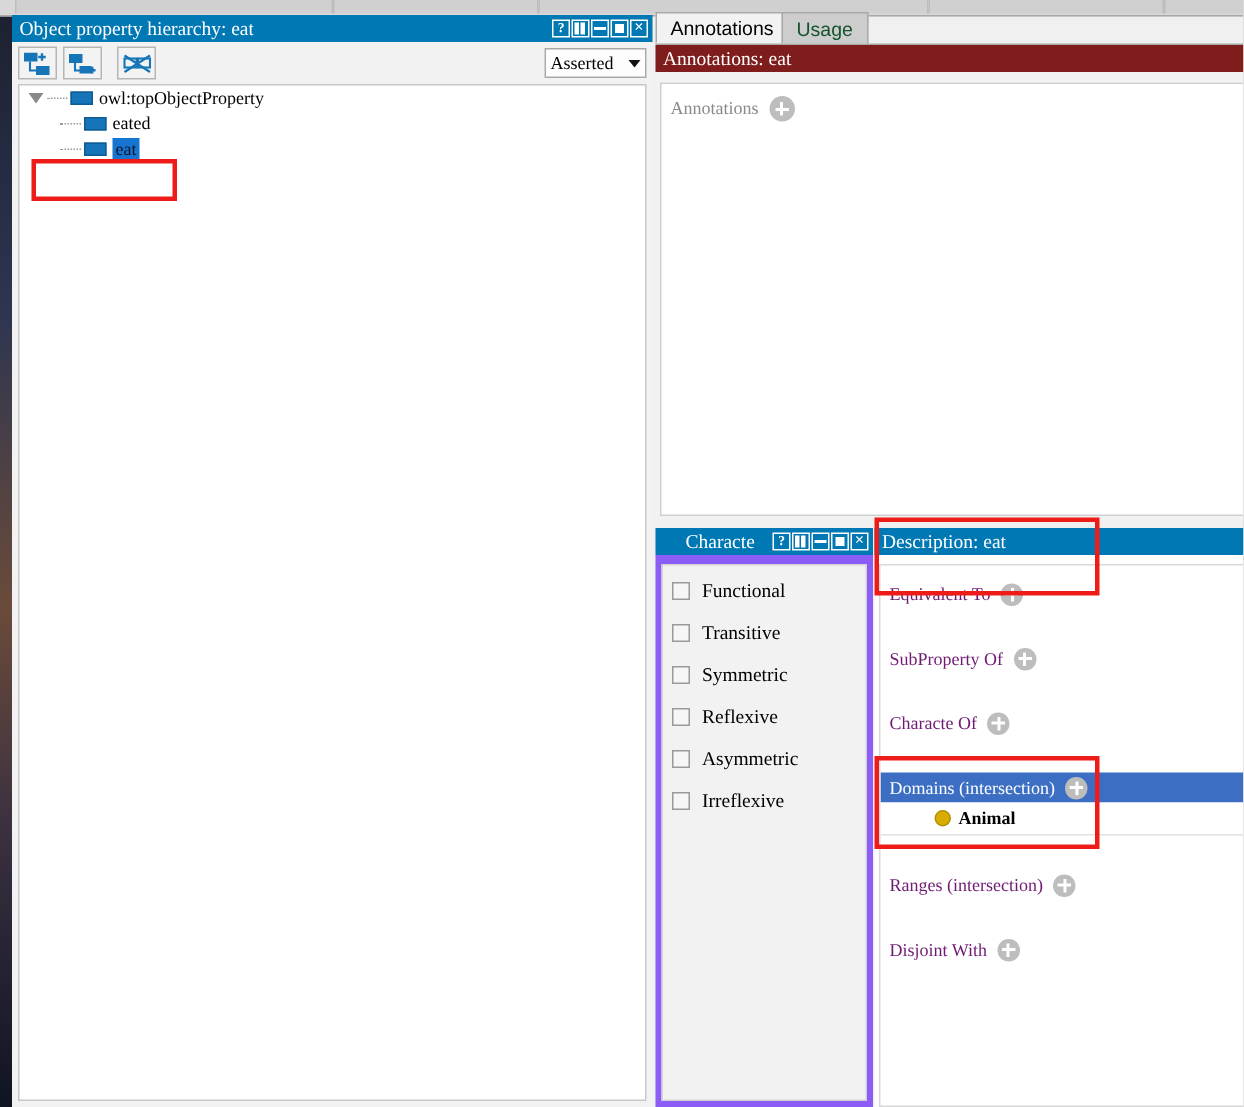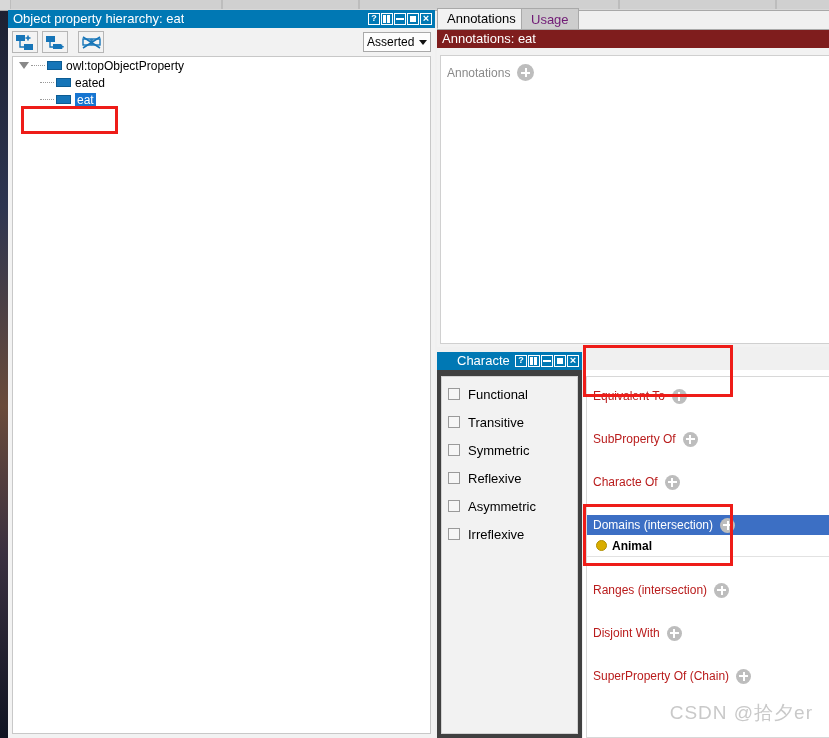--- a/index.html
+++ b/index.html
@@ -35,21 +35,21 @@
     border-bottom: 1px solid #a8a8a8;
   }
   .top-strip .seg {
     position: absolute; top: 0; height: 9px;
     background: #d0d0d0;
     border-left: 1px solid #bdbdbd;
     border-right: 1px solid #bdbdbd;
   }
 
   
-  .panel { position: absolute; box-sizing: border-box; }
+  .panel { position: absolute; box-sizing: border-box; font-family: Liberation Serif, serif; }
   .panel-title {
     height: 18px;
     background: #0078b4;
     color: #fff;
     font-size: 13px;
     line-height: 18px;
     padding-left: 5px;
     display: flex;
     align-items: center;
     overflow: hidden;
@@ -173,39 +173,39 @@
     background: #1675b8;
     border: 1px solid #0d5c93;
     box-sizing: border-box;
     margin-right: 4px;
     flex: 0 0 auto;
   }
   .tree-label { color: #000; }
   .tree-label.bold { font-weight: bold; }
   .tree-label.sel {
     background: #1675d1;
-    color: #ffffff;
+    color: #0f172a;
     padding: 0 2px;
   }
 
   
   #tabs-row {
     position: absolute; left: 437px; top: 8px; width: 392px; height: 22px;
   }
   .tab {
     position: absolute; top: 0; height: 21px;
     display: flex; align-items: center;
     padding: 0 9px;
     font-size: 13px;
     box-sizing: border-box;
     border: 1px solid #a9a9a9;
     border-bottom: none;
   }
   .tab.active { background: #f2f2f2; color: #000; border-bottom: 1px solid #f2f2f2; }
-  .tab.inactive { background: #cdcdcd; color: #701a75; justify-content: flex-end; }
+  .tab.inactive { background: #cdcdcd; color: #14532d; justify-content: flex-end; }
   .tabs-underline {
     position: absolute; left: 437px; top: 29px; width: 392px; height: 1px;
     background: #a9a9a9;
   }
 
   
   #annotations-panel { left: 437px; top: 30px; width: 392px; height: 317px; }
   #annotations-panel .panel-title { background: #7f1d1d; }
   #annotations-panel .panel-body { background: #f2f2f2; }
   .anno-inner {
@@ -236,21 +236,21 @@
   }
   .plus-btn::before { left: 4px; right: 4px; top: 7.5px; height: 2px; }
   .plus-btn::after  { top: 4px; bottom: 4px; left: 7.5px; width: 2px; }
   .plus-btn.sm { width: 15px; height: 15px; }
   .plus-btn.sm::before { left: 3px; right: 3px; top: 6.5px; height: 2px; }
   .plus-btn.sm::after { top: 3px; bottom: 3px; left: 6.5px; width: 2px; }
 
   
   #characteristics-panel { left: 437px; top: 352px; width: 145px; height: 386px; }
   #characteristics-panel .panel-title { padding-left: 20px; font-size: 13px; }
-  #characteristics-panel .panel-body { background: #404040; }
+  #characteristics-panel .panel-body { background: #8b5cf6; }
   .char-inner {
     position: absolute; left: 4px; right: 4px; top: 6px; bottom: 4px;
     background: #f2f2f2;
     border: 1px solid #d3d3d3;
   }
   .char-row {
     display: flex; align-items: center;
     height: 22px;
     padding-left: 6px;
     margin-top: 6px;
@@ -274,31 +274,31 @@
     border: 1px solid #d8d8d8;
     border-right: none;
     overflow: hidden;
   }
   .desc-section { position: relative; }
   .desc-head {
     display: flex; align-items: center;
     height: 20px;
     padding-left: 6px;
     font-size: 12px;
-    color: #b91c1c;
+    color: #701a75;
   }
   .desc-head.highlight {
     background: #3c6fc4;
     color: #ffffff;
   }
   .desc-gap { height: 23px; }
   .desc-item {
     display: flex; align-items: center;
     height: 21px;
-    padding-left: 9px;
+    padding-left: 36px;
     font-size: 12px;
     font-weight: bold;
     color: #000;
     border-bottom: 1px solid #e2e2e2;
     background: #ffffff;
     text-align: right;
   }
   .cls-dot {
     width: 11px; height: 11px;
     border-radius: 50%;
@@ -470,20 +470,23 @@
         </div>
         <div class="char-row">
           <span class="cbox"></span>
           <span>Irreflexive</span>
         </div>
       </div>
     </div>
   </div>
 
   <div class="panel" id="description-panel">
+    <div class="panel-title">
+      <span class="title-text">Description: eat</span>
+    </div>
     <div class="panel-body">
       <div class="desc-inner">
 
         <div class="desc-gap" style="height:9px;"></div>
 
         <div class="desc-section">
           <div class="desc-head">
             <span>Equivalent To</span>
             <span class="plus-btn sm"></span>
           </div>
@@ -533,30 +536,23 @@
 
         <div class="desc-section">
           <div class="desc-head">
             <span>Disjoint With</span>
             <span class="plus-btn sm"></span>
           </div>
         </div>
 
         <div class="desc-gap"></div>
 
-        <div class="desc-section">
-          <div class="desc-head">
-            <span>SuperProperty Of (Chain)</span>
-            <span class="plus-btn sm"></span>
-          </div>
-        </div>
 
       </div>
     </div>
   </div>
 
   <div class="redbox" style="left:21px; top:106px; width:97px; height:28px;"></div>
   <div class="redbox" style="left:583px; top:345px; width:150px; height:52px;"></div>
   <div class="redbox" style="left:583px; top:504px; width:150px; height:62px;"></div>
 
-  <div class="watermark">CSDN @拾夕er</div>
 
 </div>
 
 </body></html>

